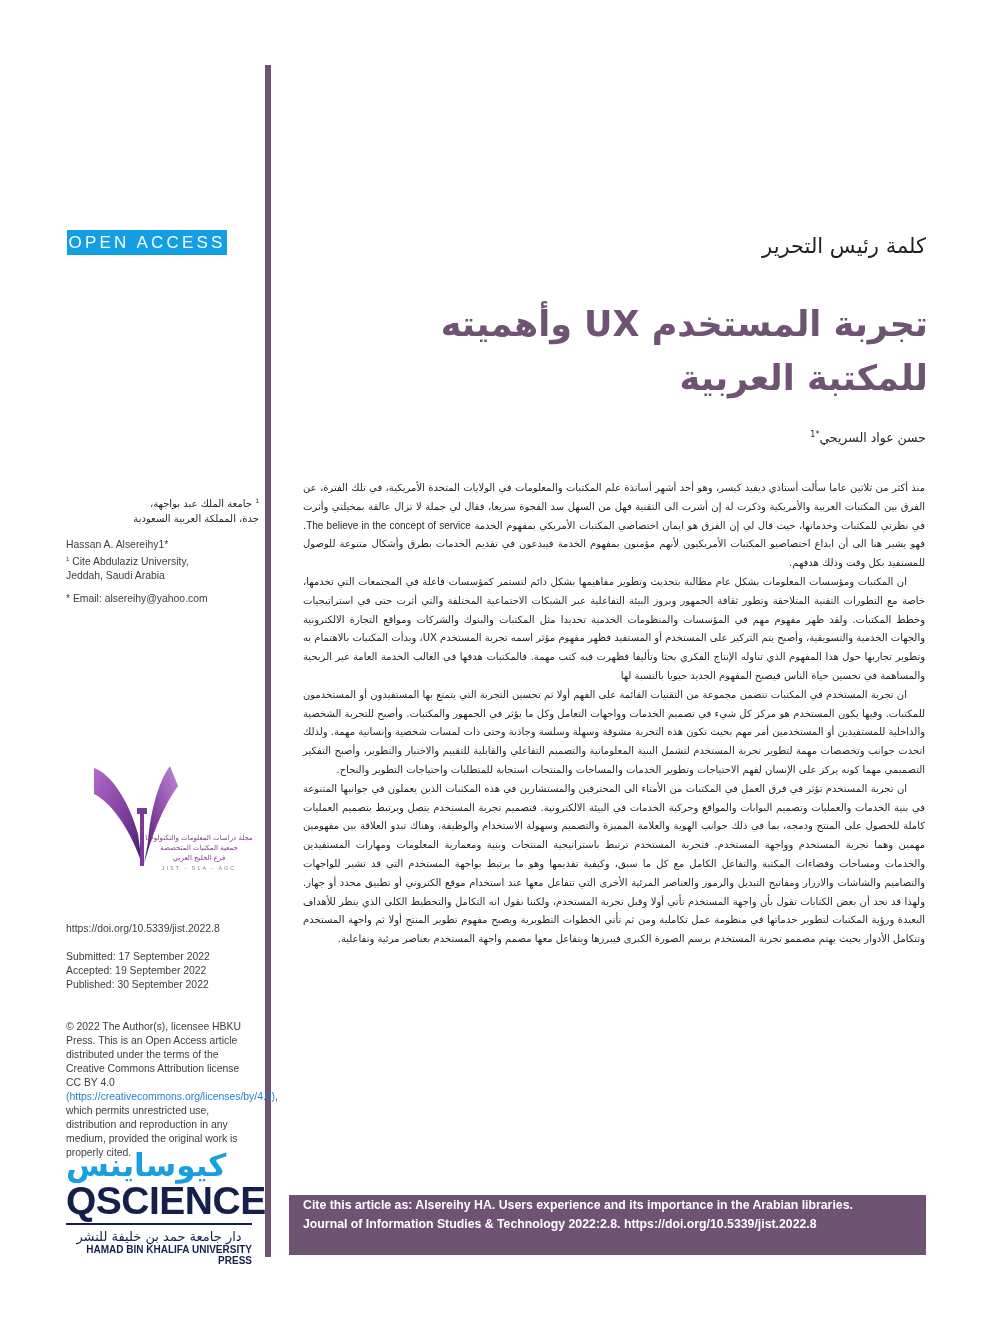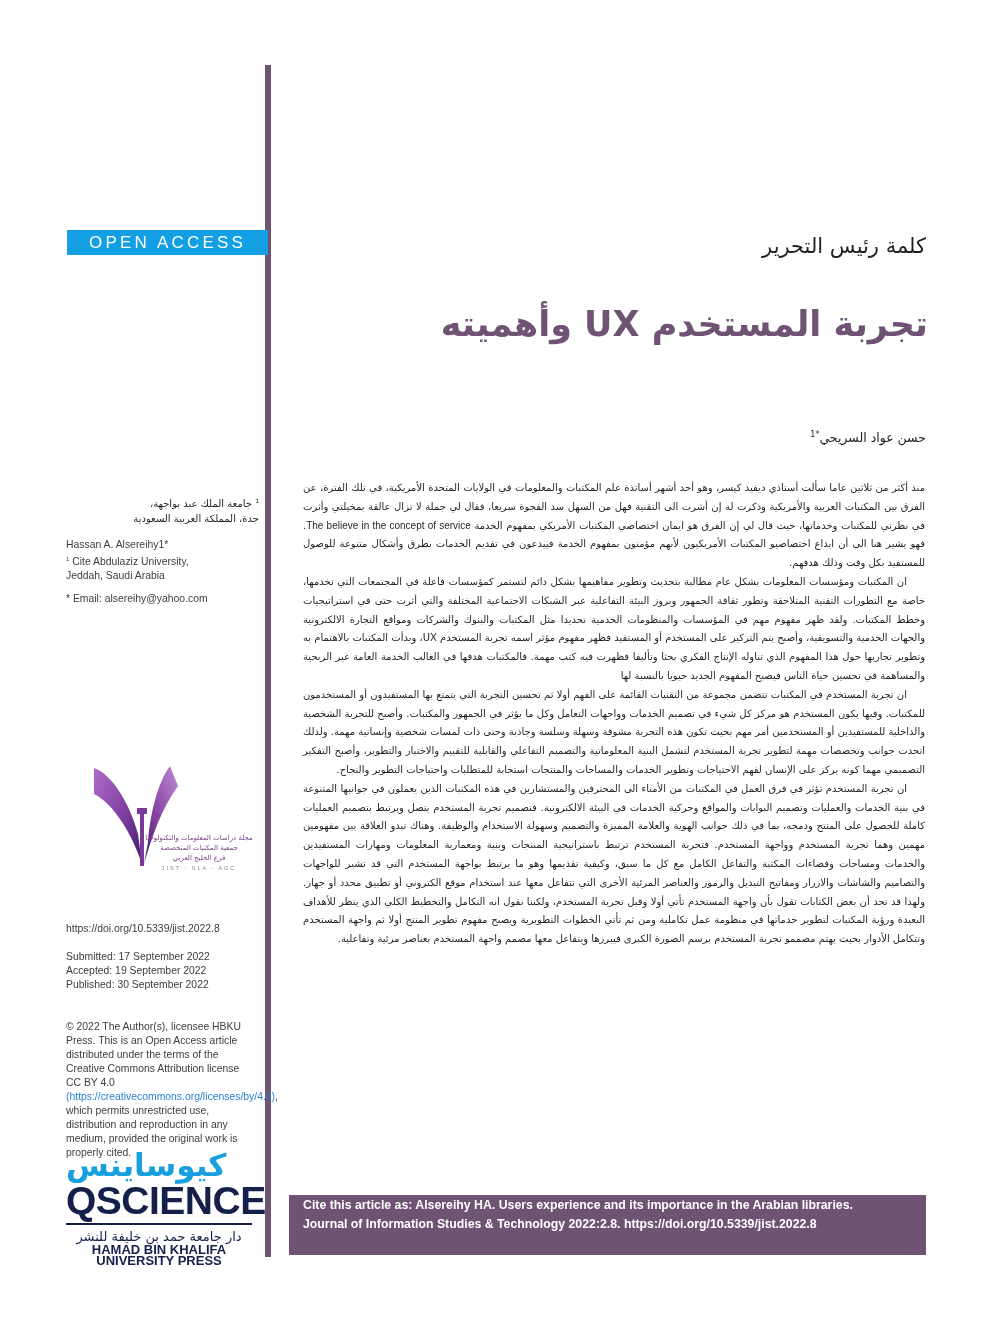--- a/index.html
+++ b/index.html
@@ -1,21 +1,21 @@
 <!DOCTYPE html>
 <html><head>
   <meta charset="utf-8">
   <style>
     * { margin: 0; padding: 0; box-sizing: border-box; }
     html, body { width: 992px; height: 1323px; background: #ffffff; overflow: hidden; }
     body { position: relative; font-family: "DejaVu Sans", sans-serif; color: #231f20; }
 
     .divider-bar { position: absolute; left: 265px; top: 65px; width: 6px; height: 1192px; background: #6e5373; }
 
-    .open-access { position: absolute; left: 67px; top: 230px; width: 201px; height: 25px; background: #129fe3;
+    .open-access { position: absolute; left: 67px; top: 230px; width: 160px; height: 25px; background: #129fe3;
       color: #ffffff; font-family: "Liberation Sans", sans-serif; font-size: 17px; letter-spacing: 3.2px;
       text-align: center; line-height: 25px; font-weight: 300; }
 
     .section-label { position: absolute; right: 66px; top: 234px; direction: rtl; font-family: "DejaVu Sans", sans-serif;
       font-size: 21px; color: #231f20; font-weight: 400; }
 
     .title { position: absolute; right: 64px; top: 297px; direction: rtl; text-align: right; font-family: "DejaVu Sans", sans-serif;
       font-size: 35px; line-height: 54px; color: #6e5373; font-weight: bold; }
 
     .author-ar { position: absolute; right: 66px; top: 430px; direction: rtl; font-size: 12.5px; color: #231f20; }
@@ -39,36 +39,37 @@
 
     .jist-logo { position: absolute; left: 92px; top: 764px; width: 170px; height: 110px; }
     .jist-text { position: absolute; right: 733px; top: 833px; direction: rtl; text-align: center; width: 120px; font-size: 7px; line-height: 10px; color: #7a3f86; }
     .jist-text .abbr { color: #888; letter-spacing: 2px; font-family: "Liberation Sans", sans-serif; font-size: 5.5px; direction: ltr; }
 
     .qscience { position: absolute; left: 66px; top: 1148px; width: 186px; }
     .qs-ar { text-align: left; direction: rtl; color: #16a0e0; font-size: 31px; font-weight: bold; line-height: 34px; }
     .qs-en { text-align: center; color: #15204a; font-family: "Liberation Sans", sans-serif; font-weight: bold; font-size: 39px; letter-spacing: -0.5px; line-height: 38px; }
     .qs-rule { height: 2px; background: #15204a; margin: 3px 0 4px 0; }
     .qs-press-ar { text-align: center; direction: rtl; color: #15204a; font-size: 13px; line-height: 15px; }
-    .qs-press-en { text-align: center; color: #15204a; font-family: "Liberation Sans", sans-serif; font-weight: bold; font-size: 13px; line-height: 11px; }
+    .qs-press-en { text-align: right; color: #15204a; font-family: "Liberation Sans", sans-serif; font-weight: bold; font-size: 10px; line-height: 11px; }
 
     .cite-box { position: absolute; left: 289px; top: 1195px; width: 637px; height: 60px; background: #6e5373;
       color: #ffffff; font-family: "Liberation Sans", sans-serif; font-size: 12.3px; font-weight: bold; line-height: 19px; padding: 1px 14px; }
   </style>
 </head>
 <body>
 
 <div class="divider-bar"></div>
 
 <div class="open-access">OPEN ACCESS</div>
 
 <div class="section-label">كلمة رئيس التحرير</div>
 
 <h1 class="title">
   <div>تجربة المستخدم UX وأهميته</div>
+  <div>للمكتبة العربية</div>
 </h1>
 
 <div class="author-ar">
   <span>حسن عواد السريحي</span><sup>*1</sup>
 </div>
 
 <div class="side-affil-ar">
   <div><sup>1</sup> <span>جامعة الملك عبد بواجهة،</span></div>
   <div>جدة، المملكة العربية السعودية</div>
 </div>

